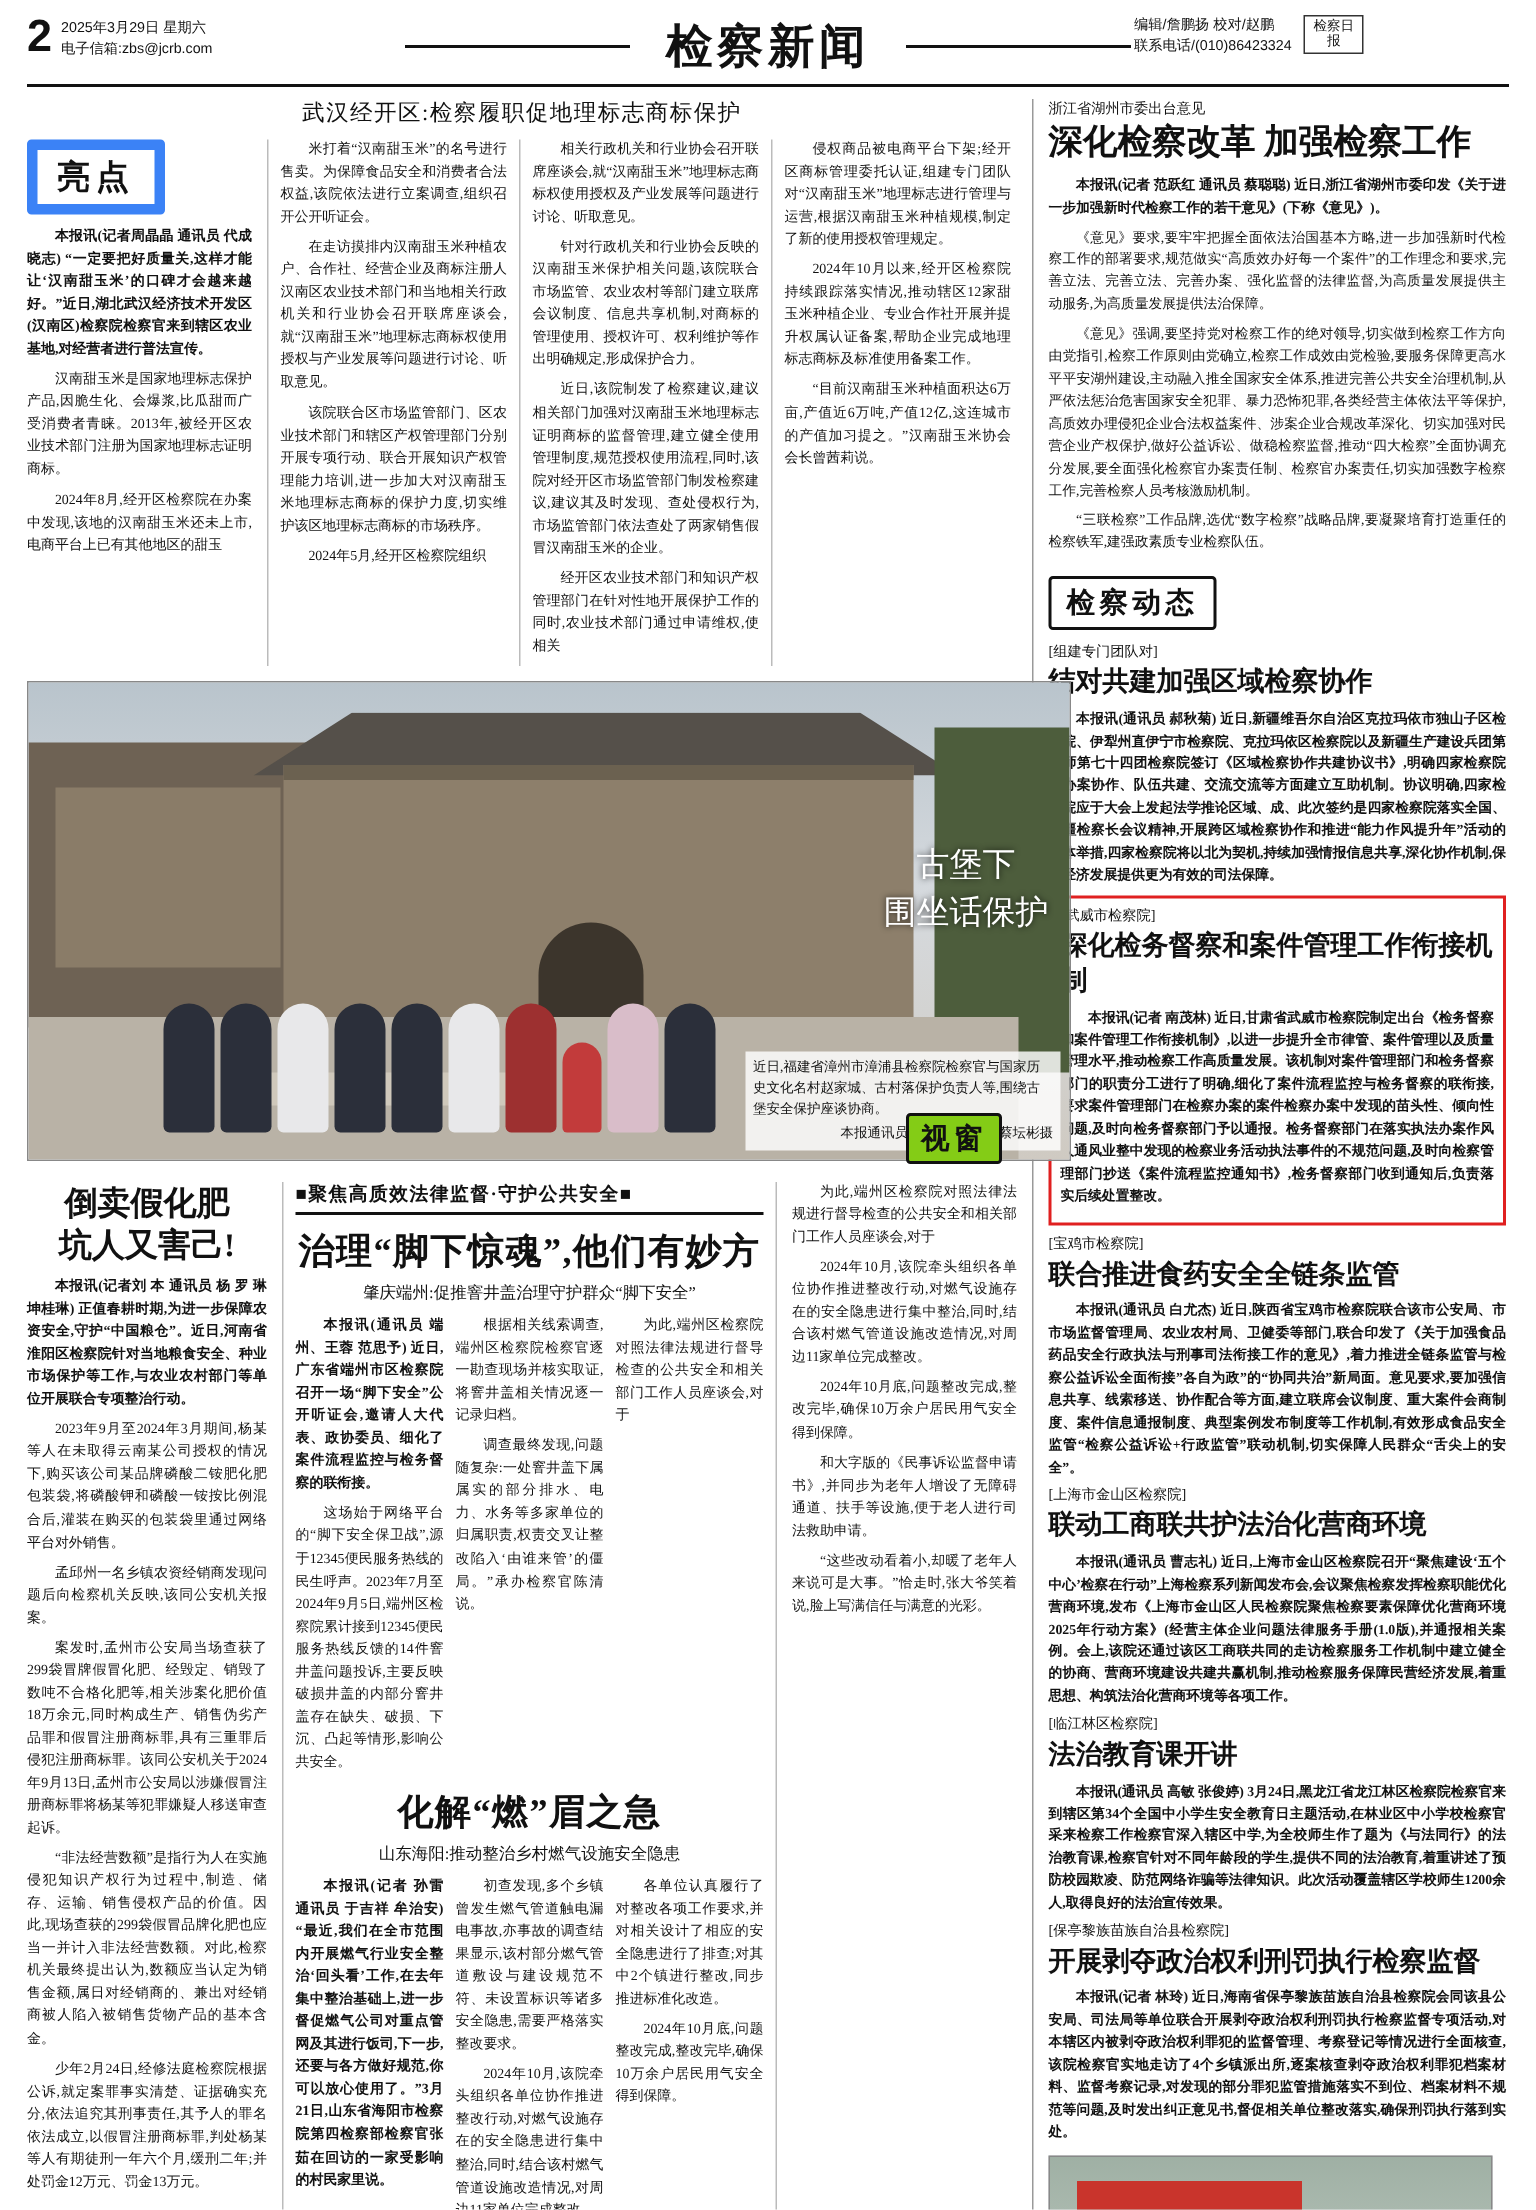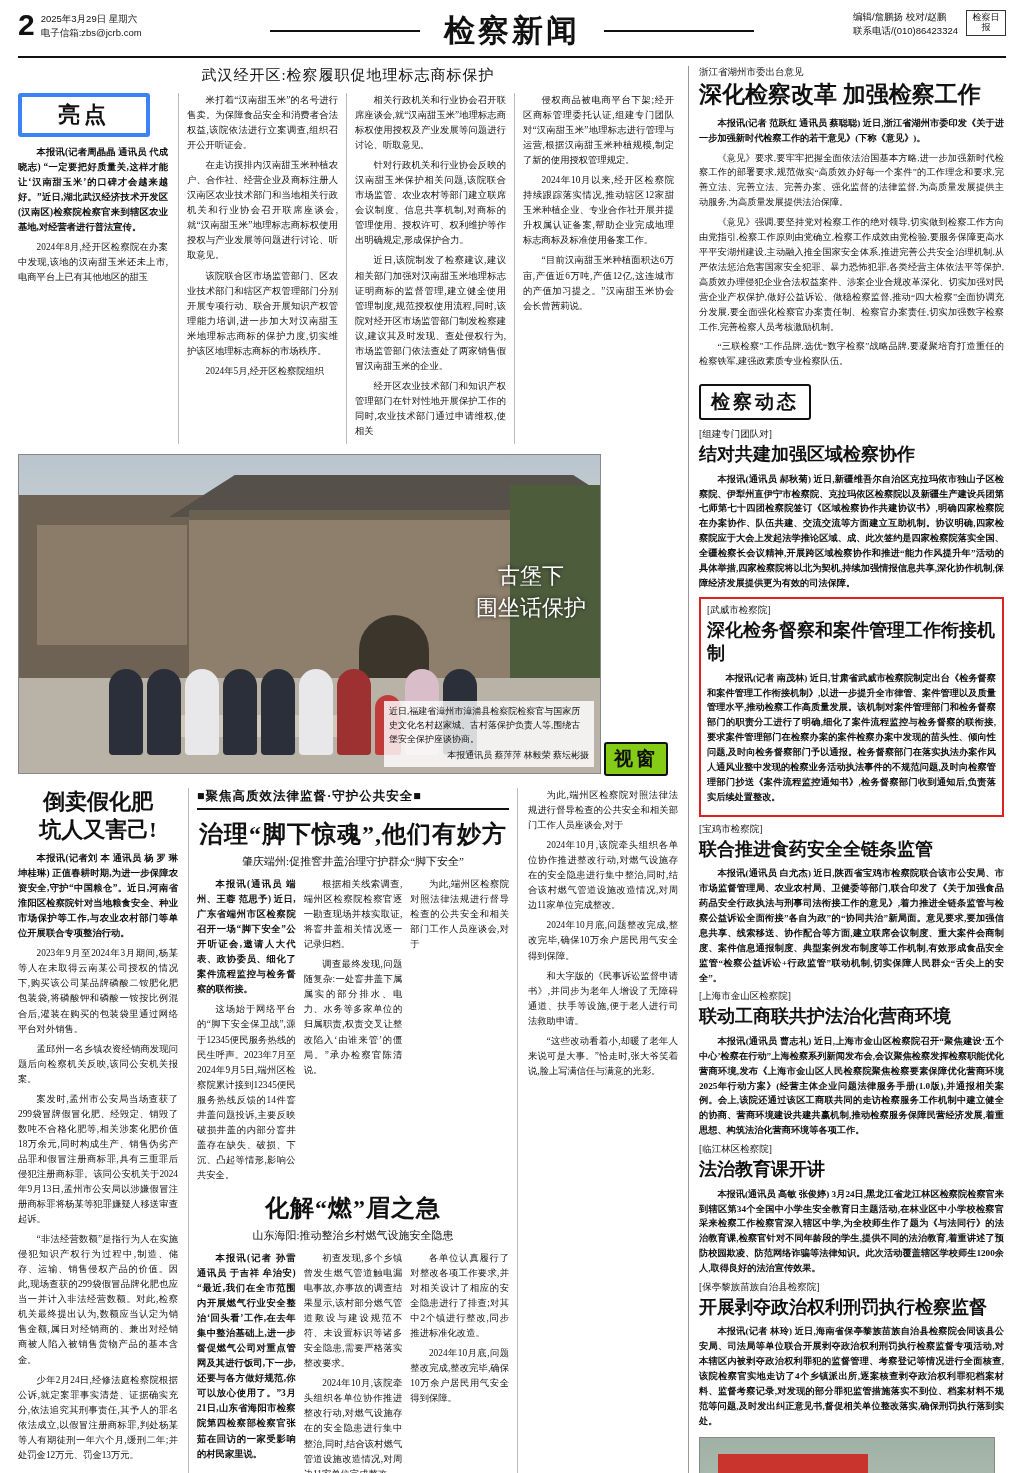--- a/index.html
+++ b/index.html
@@ -14,50 +14,50 @@
   .page { width: 1024px; height: 1473px; padding: 10px 18px 8px 18px; position: relative; }
 
   
   .masthead { display: flex; align-items: flex-start; border-bottom: 2px solid #111; padding-bottom: 4px; }
   .mh-left { display: flex; align-items: flex-start; gap: 6px; width: 250px; }
   .page-num { font-size: 30px; font-weight: bold; line-height: 1; font-family: "Liberation Sans", sans-serif; }
   .mh-left-txt { font-size: 9.5px; line-height: 1.45; padding-top: 2px; font-family: "Liberation Sans", sans-serif; }
   .mh-center { flex: 1; display: flex; align-items: center; justify-content: center; gap: 24px; }
   .mh-rule { flex: 1; height: 0; border-top: 2px solid #111; max-width: 150px; }
   .mh-title { font-size: 31px; font-weight: bold; letter-spacing: 3px; font-family: "Liberation Serif", serif; }
-  .mh-right { width: 250px; display: flex; justify-content: flex-end; align-items: flex-start; gap: 8px; }
+  .mh-right { width: 250px; display: flex; justify-content: flex-start; align-items: flex-start; gap: 8px; }
   .mh-right-txt { font-size: 9.5px; line-height: 1.5; text-align: left; font-family: "Liberation Sans", sans-serif; }
   .logo-box { border: 1px solid #333; font-size: 9px; padding: 2px 3px; line-height: 1.1; text-align: center; width: 40px; }
 
   
   .body-wrap { display: flex; gap: 10px; margin-top: 8px; }
   .col-left { width: 660px; }
   .col-right { width: 316px; border-left: 1px solid #999; padding-left: 10px; }
 
   
   .headline { font-size: 38px; font-weight: bold; text-align: center; letter-spacing: 1px; margin: 10px 0 6px; }
   .subhead { font-size: 15px; text-align: center; margin-bottom: 8px; letter-spacing: 1px; }
 
   .hl-row { display: flex; gap: 10px; }
   .hl-badge-col { width: 150px; }
   .badge {
-    border: 4px solid #3b82f6; border-radius: 3px; font-size: 22px; font-weight: bold;
-    text-align: center; padding: 3px 0; width: 132px; letter-spacing: 4px; margin-bottom: 8px;
+    border: 7px solid #3b82f6; border-radius: 3px; font-size: 22px; font-weight: bold;
+    text-align: center; padding: 3px 0; width: 92px; letter-spacing: 4px; margin-bottom: 8px;
   }
   .txt { font-size: 9.3px; line-height: 1.62; text-align: justify; }
   .txt p { margin: 0 0 5px; text-indent: 2em; }
   .lead { font-weight: bold; }
   .colsep { border-left: 1px solid #bbb; padding-left: 8px; }
   .c3 { display: flex; gap: 8px; }
   .c3 > div { width: 160px; }
 
   
   .photo-block { margin-top: 10px; position: relative; }
   .photo {
-    width: 583px; height: 320px; position: relative; overflow: hidden;
+    width: 696px; height: 320px; position: relative; overflow: hidden;
     background: linear-gradient(#cfd6dc, #e6e9ea);
     border: 1px solid #888;
   }
   .ph-sky { position: absolute; inset: 0; background: linear-gradient(#b9c4cc 0%, #d6dade 45%, #cfcac2 100%); }
   .ph-wallL { position: absolute; left: 0; top: 40px; width: 190px; height: 190px; background: #6e6254; }
   .ph-wallL:after { content:""; position:absolute; left: 18px; top: 30px; width: 150px; height: 120px; background: #8a7c68; }
   .ph-fort { position: absolute; left: 170px; top: 55px; width: 420px; height: 195px; background: #8d7f6b; border-top: 10px solid #6b6150; }
   .ph-fort .arch { position: absolute; bottom: 0; left: 170px; width: 70px; height: 90px; background: #3c352c; border-radius: 35px 35px 0 0; }
   .ph-roof { position: absolute; left: 150px; top: 20px; width: 470px; height: 42px; background: #55504a; clip-path: polygon(6% 100%, 0 100%, 14% 0, 86% 0, 100% 100%, 94% 100%); }
   .ph-trees { position: absolute; right: 0; top: 30px; width: 90px; height: 230px; background: #4d5d3c; }
@@ -130,20 +130,21 @@
 
     <div class="col-left">
 
       <div class="subhead">武汉经开区:检察履职促地理标志商标保护</div>
 
       <div class="hl-row">
         <div class="hl-badge-col">
           <div class="badge">亮点</div>
           <div class="txt">
             <p class="lead">本报讯(记者周晶晶 通讯员 代成 晓志) “一定要把好质量关,这样才能让‘汉南甜玉米’的口碑才会越来越好。”近日,湖北武汉经济技术开发区(汉南区)检察院检察官来到辖区农业基地,对经营者进行普法宣传。</p>
+            <p>汉南甜玉米是国家地理标志保护产品,因脆生化、会爆浆,比瓜甜而广受消费者青睐。2013年,被经开区农业技术部门注册为国家地理标志证明商标。</p>
             <p>2024年8月,经开区检察院在办案中发现,该地的汉南甜玉米还未上市,电商平台上已有其他地区的甜玉</p>
           </div>
         </div>
         <div class="c3">
           <div class="txt colsep">
             <p>米打着“汉南甜玉米”的名号进行售卖。为保障食品安全和消费者合法权益,该院依法进行立案调查,组织召开公开听证会。</p>
             <p>在走访摸排内汉南甜玉米种植农户、合作社、经营企业及商标注册人汉南区农业技术部门和当地相关行政机关和行业协会召开联席座谈会,就“汉南甜玉米”地理标志商标权使用授权与产业发展等问题进行讨论、听取意见。</p>
             <p>该院联合区市场监管部门、区农业技术部门和辖区产权管理部门分别开展专项行动、联合开展知识产权管理能力培训,进一步加大对汉南甜玉米地理标志商标的保护力度,切实维护该区地理标志商标的市场秩序。</p>
             <p>2024年5月,经开区检察院组织</p>
           </div>

